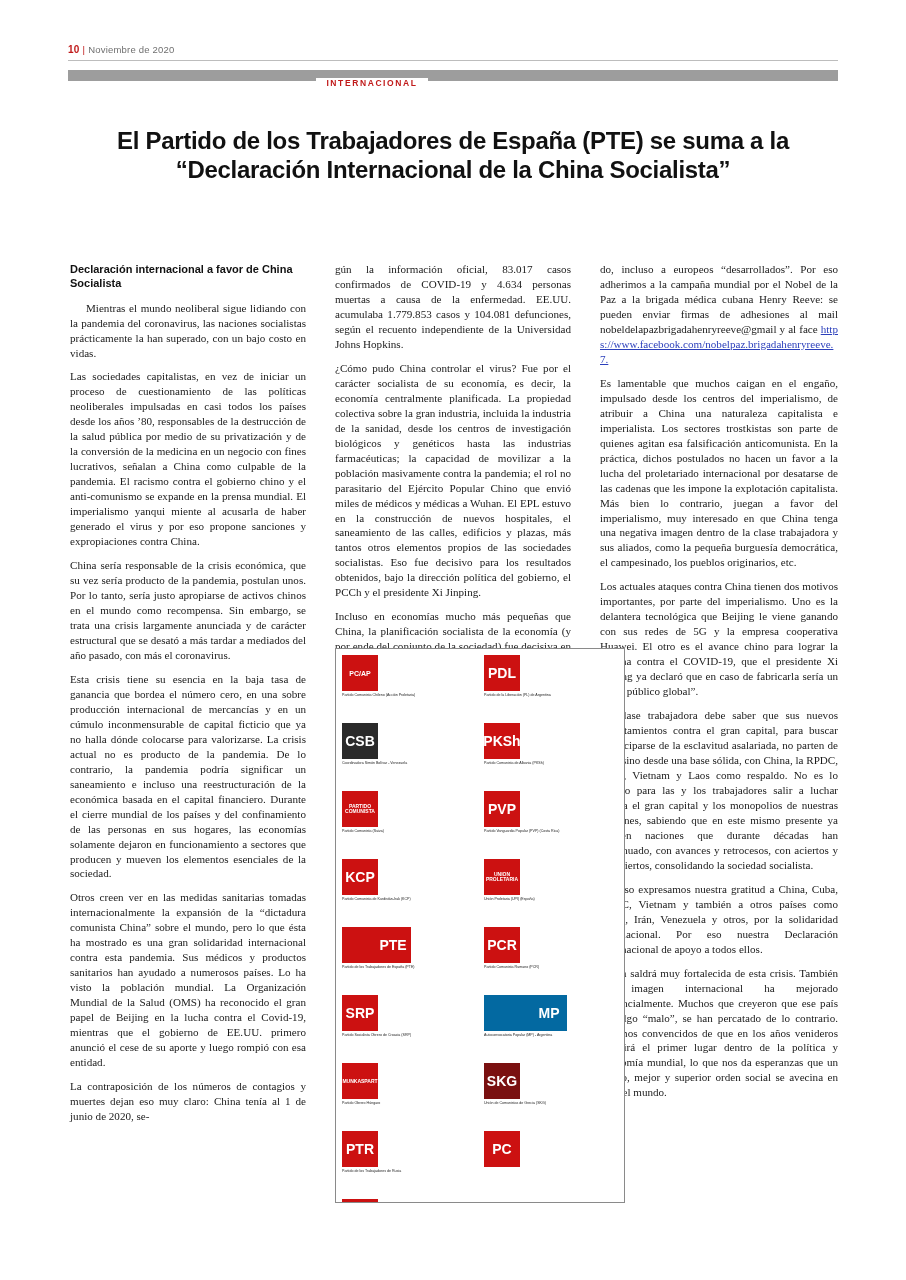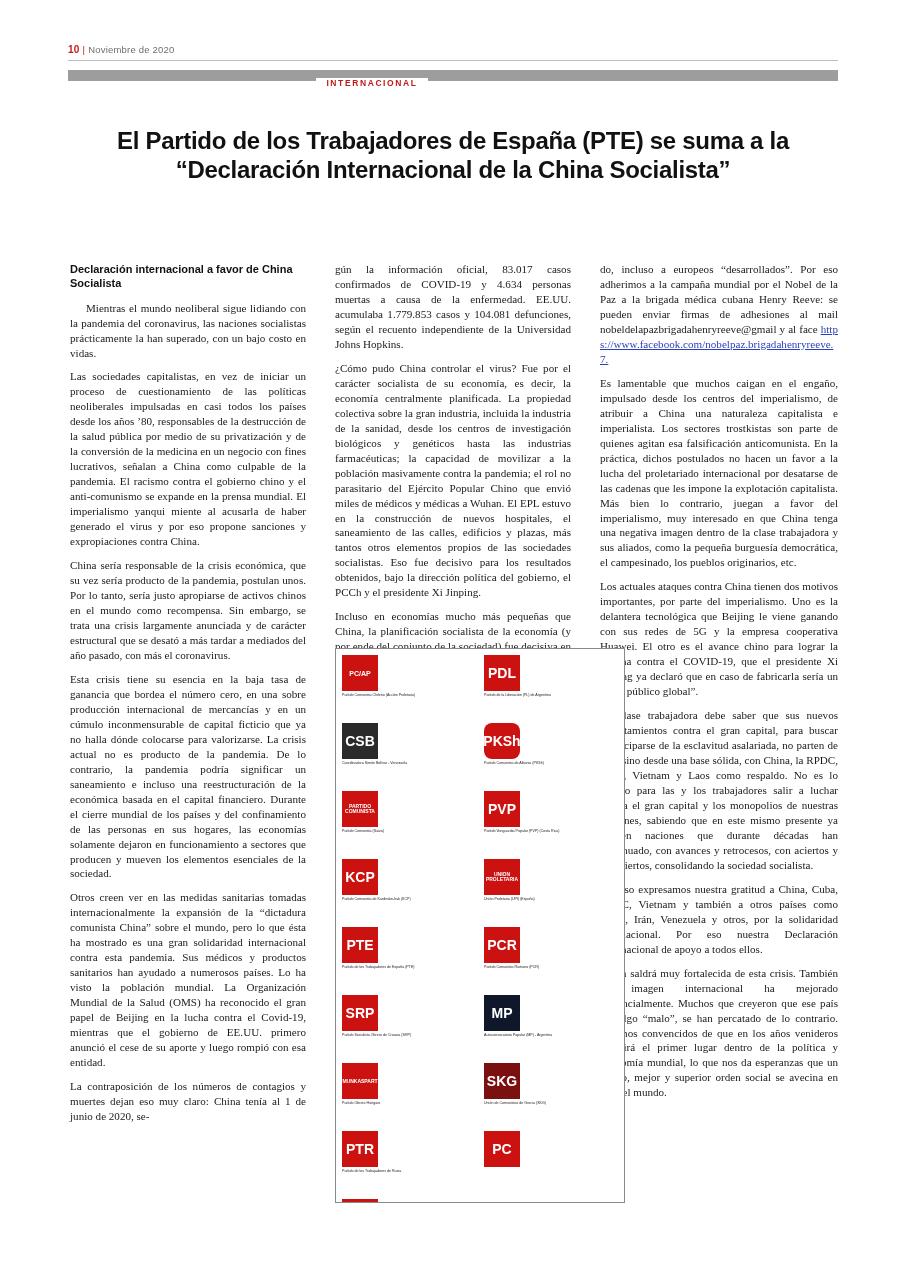--- a/index.html
+++ b/index.html
@@ -225,53 +225,53 @@
         </div>
         <div class="logo-cell">
           <div class="logo-mark" style="background: rgb(204, 17, 17);">PDL</div>
           <div class="logo-cap">Partido de la Liberación (PL) de Argentina</div>
         </div>
         <div class="logo-cell">
           <div class="logo-mark" style="background: rgb(42, 42, 42);">CSB</div>
           <div class="logo-cap">Coordinadora Simón Bolívar - Venezuela</div>
         </div>
         <div class="logo-cell">
-          <div class="logo-mark" style="background: rgb(204, 17, 17); border-radius: 8px;">PKSh</div>
+          <div class="logo-mark" style="background: rgb(204, 17, 17);">PKSh</div>
           <div class="logo-cap">Partido Comunista de Albania (PKSh)</div>
         </div>
         <div class="logo-cell">
           <div class="logo-mark" style="background: rgb(204, 17, 17); font-size: 5px;">PARTIDO COMUNISTA</div>
           <div class="logo-cap">Partido Comunista (Suiza)</div>
         </div>
         <div class="logo-cell">
           <div class="logo-mark" style="background: rgb(204, 17, 17);">PVP</div>
           <div class="logo-cap">Partido Vanguardia Popular (PVP) (Costa Rica)</div>
         </div>
         <div class="logo-cell">
           <div class="logo-mark" style="background: rgb(204, 17, 17);">KCP</div>
           <div class="logo-cap">Partido Comunista de Kurdistán-Irak (KCP)</div>
         </div>
         <div class="logo-cell">
           <div class="logo-mark" style="background: rgb(204, 17, 17); font-size: 5px;">UNION PROLETARIA</div>
           <div class="logo-cap">Unión Proletaria (UPI) (España)</div>
         </div>
         <div class="logo-cell">
-          <div class="logo-mark" style="background: rgb(204, 17, 17);">PTE</div>
+          <div class="logo-mark" style="background: rgb(204, 17, 17); padding-left: 33px;">PTE</div>
           <div class="logo-cap">Partido de los Trabajadores de España (PTE)</div>
         </div>
         <div class="logo-cell">
           <div class="logo-mark" style="background: rgb(204, 17, 17);">PCR</div>
           <div class="logo-cap">Partido Comunista Rumano (PCR)</div>
         </div>
         <div class="logo-cell">
           <div class="logo-mark" style="background: rgb(204, 17, 17);">SRP</div>
           <div class="logo-cap">Partido Socialista Obrero de Croacia (SRP)</div>
         </div>
         <div class="logo-cell">
-          <div class="logo-mark" style="background: #0f172a;">MP</div>
+          <div class="logo-mark" style="background: #0369a1; padding-left: 47px;">MP</div>
           <div class="logo-cap">Autoconvocatoria Popular (MP) - Argentina</div>
         </div>
         <div class="logo-cell">
           <div class="logo-mark" style="background: rgb(204, 17, 17); font-size: 5px;">MUNKASPART</div>
           <div class="logo-cap">Partido Obrero Húngaro</div>
         </div>
         <div class="logo-cell">
           <div class="logo-mark" style="background: rgb(122, 16, 16);">SKG</div>
           <div class="logo-cap">Unión de Comunistas de Grecia (SKG)</div>
         </div>

